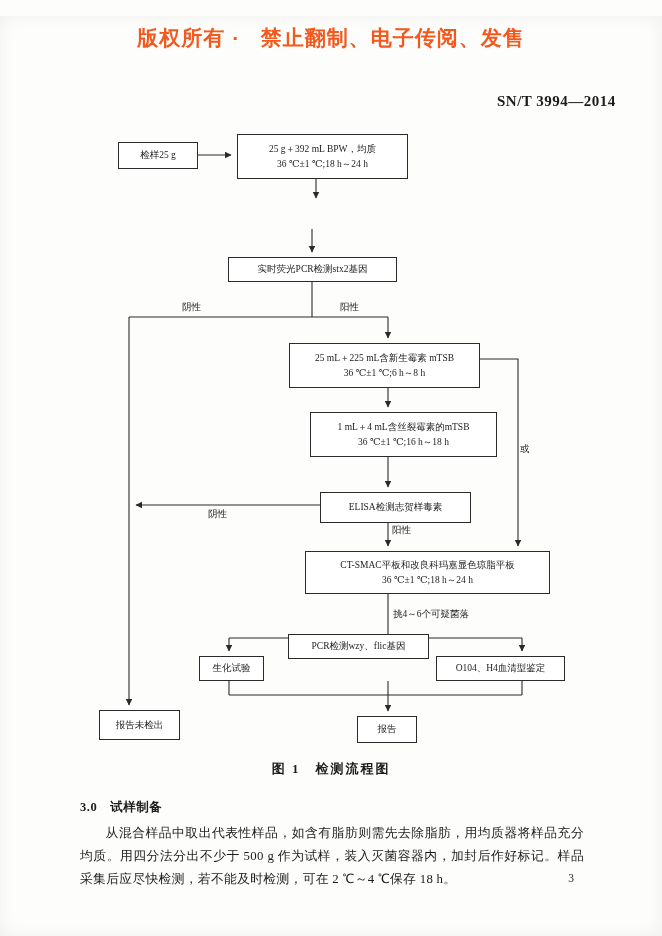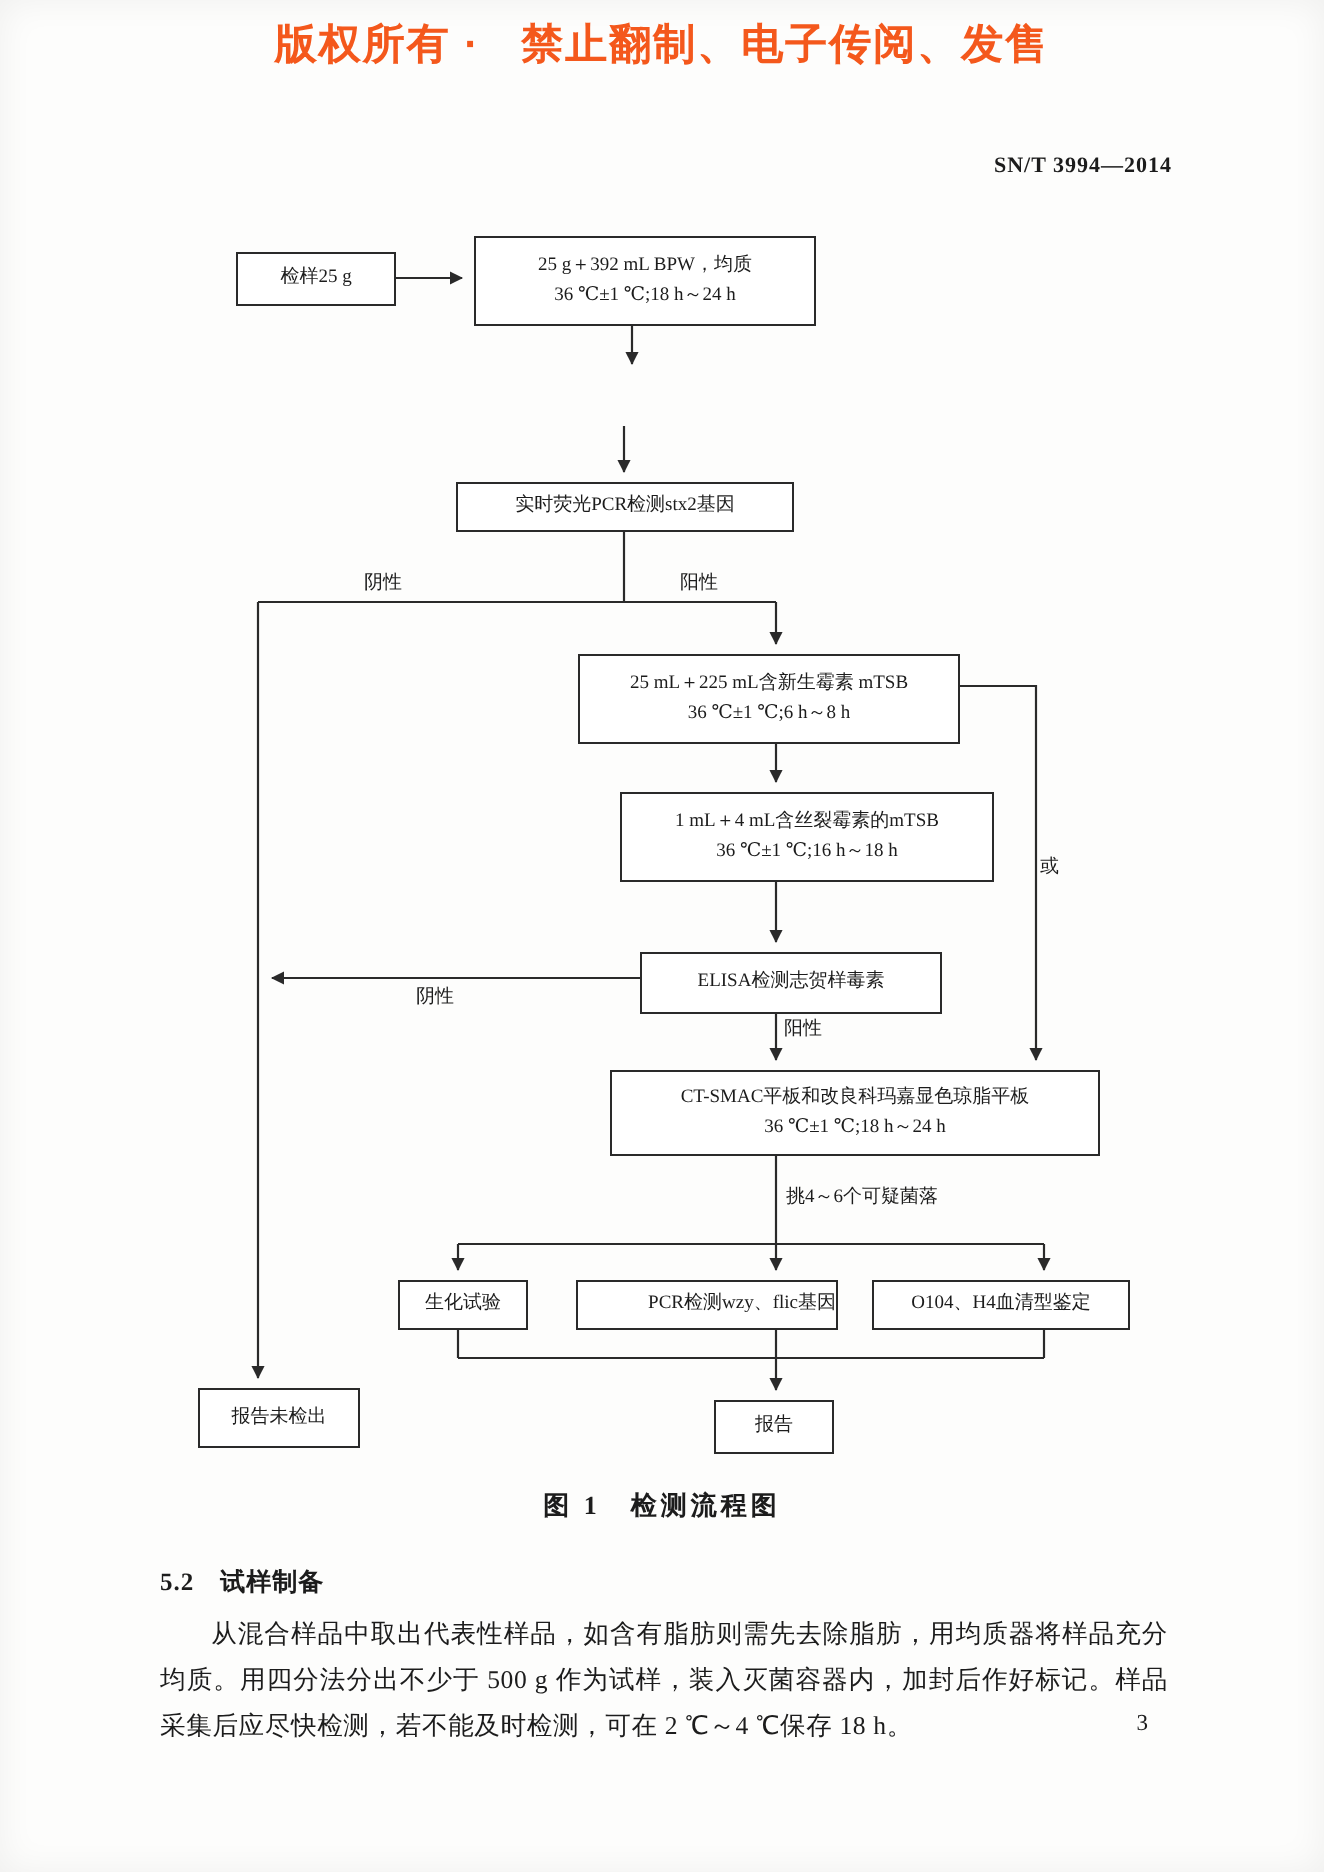--- a/index.html
+++ b/index.html
@@ -2,30 +2,30 @@
 <html><head>
 <meta charset="utf-8">
 <style>
   html,body{margin:0;padding:0;}
   body{
     width:662px;height:936px;position:relative;overflow:hidden;
     background:#fdfdfc;
     font-family:"Liberation Serif","DejaVu Serif",serif;
     color:#1c1c1c;
   }
-  .page{position:absolute;inset:0;box-shadow:inset 0 0 18px rgba(0,0,0,0.06);}
+  .page{position:absolute;inset:0;box-shadow:inset 0 0 18px rgba(0,0,0,0.06);margin-top:16px;}
   
   .copyright{
     position:absolute;top:8px;left:0;right:0;text-align:center;
     font-family:"Liberation Sans","DejaVu Sans",sans-serif;
     font-size:21px;font-weight:bold;letter-spacing:1px;white-space:pre;
   }
   .std-no{
     position:absolute;top:77px;left:497px;
-    font-size:11px;font-weight:bold;letter-spacing:0.5px;
+    font-size:15px;font-weight:bold;letter-spacing:0.5px;
   }
   
   .fc-node{
     position:absolute;border:1.3px solid #2a2a2a;background:#fff;
     display:flex;flex-direction:column;justify-content:center;align-items:center;
     font-size:9.5px;line-height:15px;text-align:center;box-sizing:border-box;
     white-space:nowrap;
   }
   .fc-label{
     position:absolute;font-size:9.5px;white-space:nowrap;color:#1c1c1c;
@@ -120,21 +120,21 @@
 
   <div class="fc-node" style="left:305px;top:535px;width:245px;height:43px;">
     <span>CT-SMAC平板和改良科玛嘉显色琼脂平板</span>
     <span>36 ℃±1 ℃;18 h～24 h</span>
   </div>
 
   <div class="fc-node" style="left:199px;top:640px;width:65px;height:25px;">
     <span>生化试验</span>
   </div>
 
-  <div class="fc-node" style="left:288px;top:640px;width:131px;height:25px;align-items:flex-end;">
+  <div class="fc-node" style="left:288px;top:618px;width:141px;height:25px;">
     <span>PCR检测wzy、flic基因</span>
   </div>
 
   <div class="fc-node" style="left:436px;top:640px;width:129px;height:25px;">
     <span>O104、H4血清型鉴定</span>
   </div>
 
   <div class="fc-node" style="left:99px;top:694px;width:81px;height:30px;">
     <span>报告未检出</span>
   </div>
@@ -145,19 +145,19 @@
 
   <div class="fc-label" style="left:182px;top:285px;">阴性</div>
   <div class="fc-label" style="left:340px;top:285px;">阳性</div>
   <div class="fc-label" style="left:520px;top:427px;">或</div>
   <div class="fc-label" style="left:208px;top:492px;">阴性</div>
   <div class="fc-label" style="left:392px;top:508px;">阳性</div>
   <div class="fc-label" style="left:393px;top:592px;">挑4～6个可疑菌落</div>
 
   <div class="caption">图 1　检测流程图</div>
 
-  <div class="sec-heading">5.2　试样制备</div>
+  <div class="sec-heading">3.0　试样制备</div>
 
   <div class="body-par">从混合样品中取出代表性样品，如含有脂肪则需先去除脂肪，用均质器将样品充分均质。用四分法分出不少于 500 g 作为试样，装入灭菌容器内，加封后作好标记。样品采集后应尽快检测，若不能及时检测，可在 2 ℃～4 ℃保存 18 h。</div>
 
   <div class="page-num">3</div>
 
 </div>
 
 </body></html>

